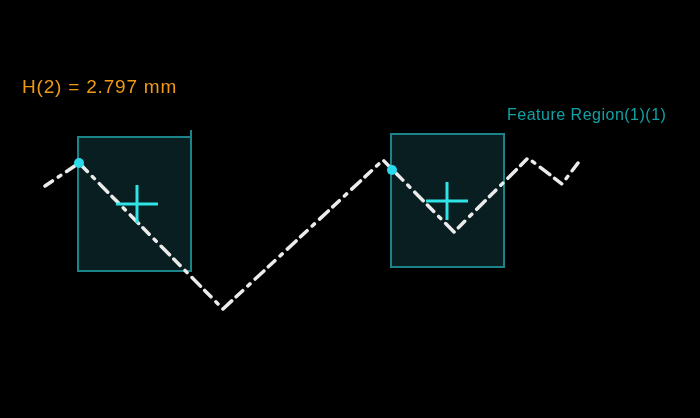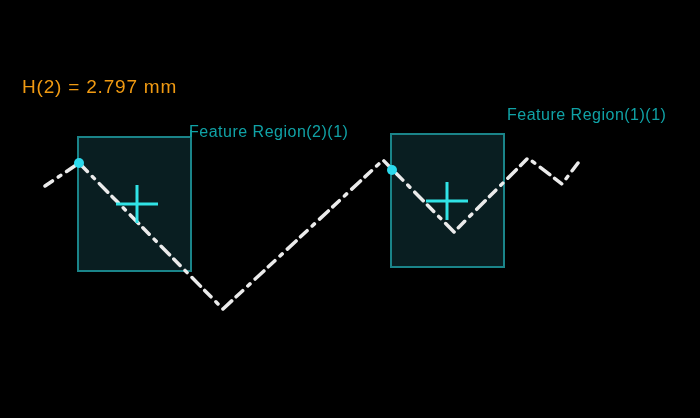--- a/index.html
+++ b/index.html
@@ -56,16 +56,15 @@
       <line x1="137" y1="185" x2="137" y2="223" stroke="#30e3e6" stroke-width="3"></line>
       <circle cx="79" cy="163" r="5" fill="#2bd9ec"></circle>
       <line x1="426" y1="201" x2="468" y2="201" stroke="#30e3e6" stroke-width="3"></line>
       <line x1="447" y1="182" x2="447" y2="220" stroke="#30e3e6" stroke-width="3"></line>
       <circle cx="392" cy="170" r="5" fill="#2bd9ec"></circle>
     </svg>
 
   <div class="overlay-label measurement-label m0">H(2) = 2.797 mm</div>
 
 
-  <div class="overlay-label region-label r0">Feature Region(2)(1)</div>
 
   <div class="overlay-label region-label r1">Feature Region(1)(1)</div>
 </div>
 
 </body></html>

